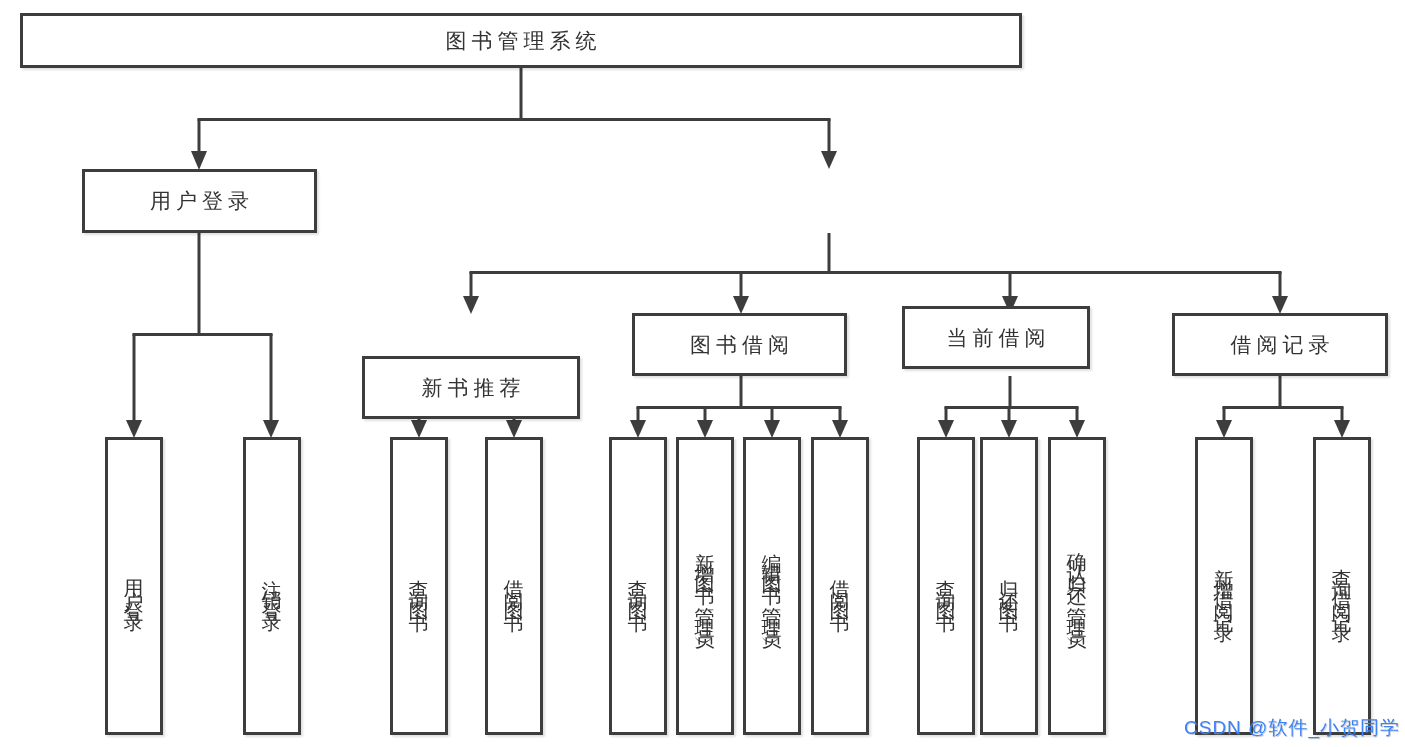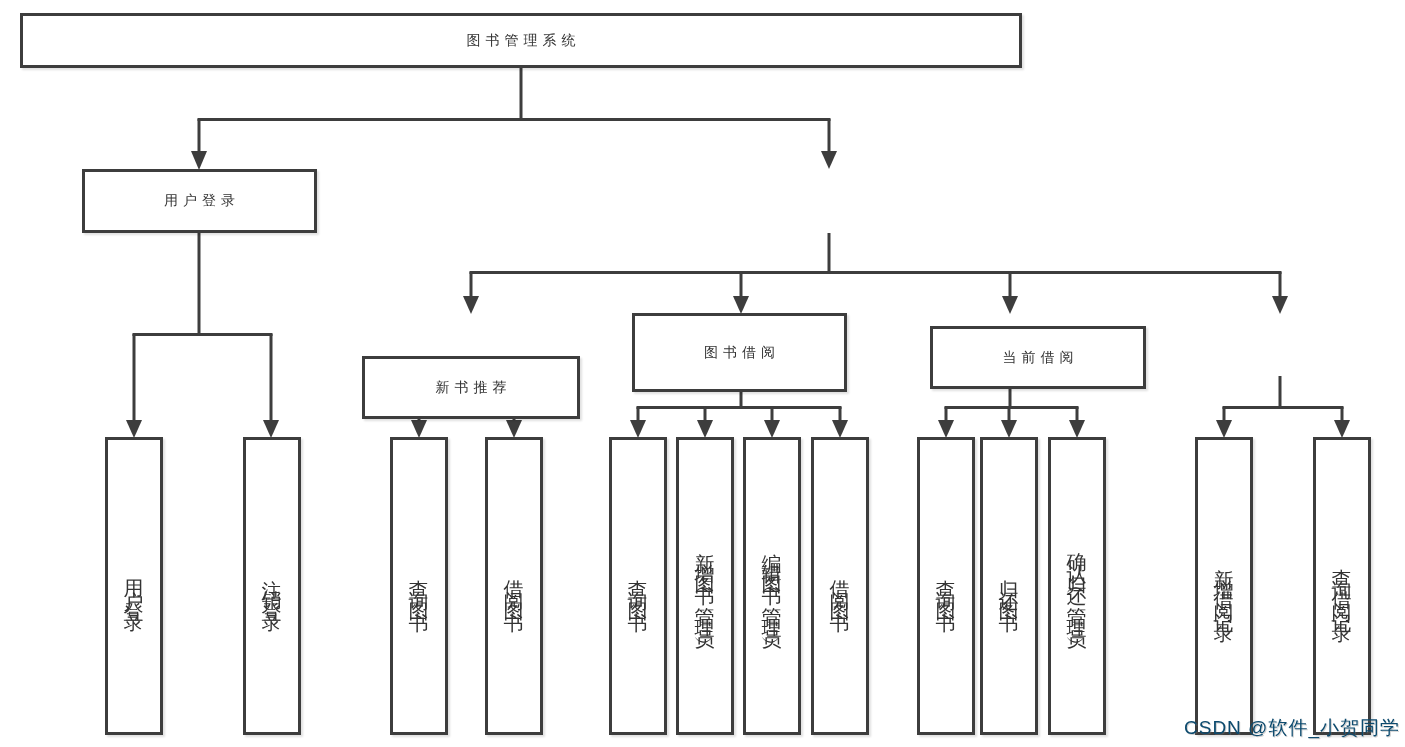--- a/index.html
+++ b/index.html
@@ -18,21 +18,21 @@
     position:absolute;
     background:#ffffff;
     border:3px solid #3d3d3d;
     box-sizing:border-box;
     display:flex; align-items:center; justify-content:center;
     color:#333333;
     z-index:2;
     box-shadow:2px 2px 2px rgba(0,0,0,0.12);
   }
   .hlabel {
-    font-size:14px;
+    font-size:21px;
     letter-spacing:5px;
     text-indent:5px;
     white-space:nowrap;
     color:#333333;
     text-align:right;
   }
   .leaf {
     position:absolute;
     top:437px; height:298px; width:58px;
     background:#ffffff;
@@ -50,21 +50,21 @@
     line-height:1;
     color:#333333;
     white-space:nowrap;
   }
   .watermark {
     position:absolute;
     left:1184px; top:715px;
     z-index:3;
     font-size:19px;
     letter-spacing:1px;
-    color:#0c4a6e;
+    color:#3b82f6;
     text-shadow:1px 1px 0 rgba(120,120,120,0.35);
     white-space:nowrap;
   }
 </style>
 </head>
 <body>
 
 <div class="canvas">
 
   <svg class="wires" viewBox="0 0 1405 747" xmlns="http://www.w3.org/2000/svg">
@@ -140,25 +140,28 @@
     <span class="hlabel">图书管理系统</span>
   </div>
 
   <div class="box" style="left:82px; top:169px; width:235px; height:64px;">
     <span class="hlabel">用户登录</span>
   </div>
 
   <div class="box" style="left:362px; top:313px; width:218px; height:63px;margin-top:43px;">
     <span class="hlabel">新书推荐</span>
   </div>
-  <div class="box" style="left:632px; top:313px; width:215px; height:79px;">
+  <div class="box" style="left:632px; top:313px; width:215px; height:63px;">
     <span class="hlabel">图书借阅</span>
   </div>
-  <div class="box" style="left:902px; top:326px; width:216px; height:63px;margin-left:28px;">
+  <div class="box" style="left:902px; top:306px; width:188px; height:63px;">
     <span class="hlabel">当前借阅</span>
+  </div>
+  <div class="box" style="left:1172px; top:313px; width:216px; height:63px;">
+    <span class="hlabel">借阅记录</span>
   </div>
 
   <div class="leaf" style="left:105px;">
     <span class="vlabel">用户登录</span>
   </div>
   <div class="leaf" style="left:243px;">
     <span class="vlabel">注销登录</span>
   </div>
 
   <div class="leaf" style="left:390px;">

